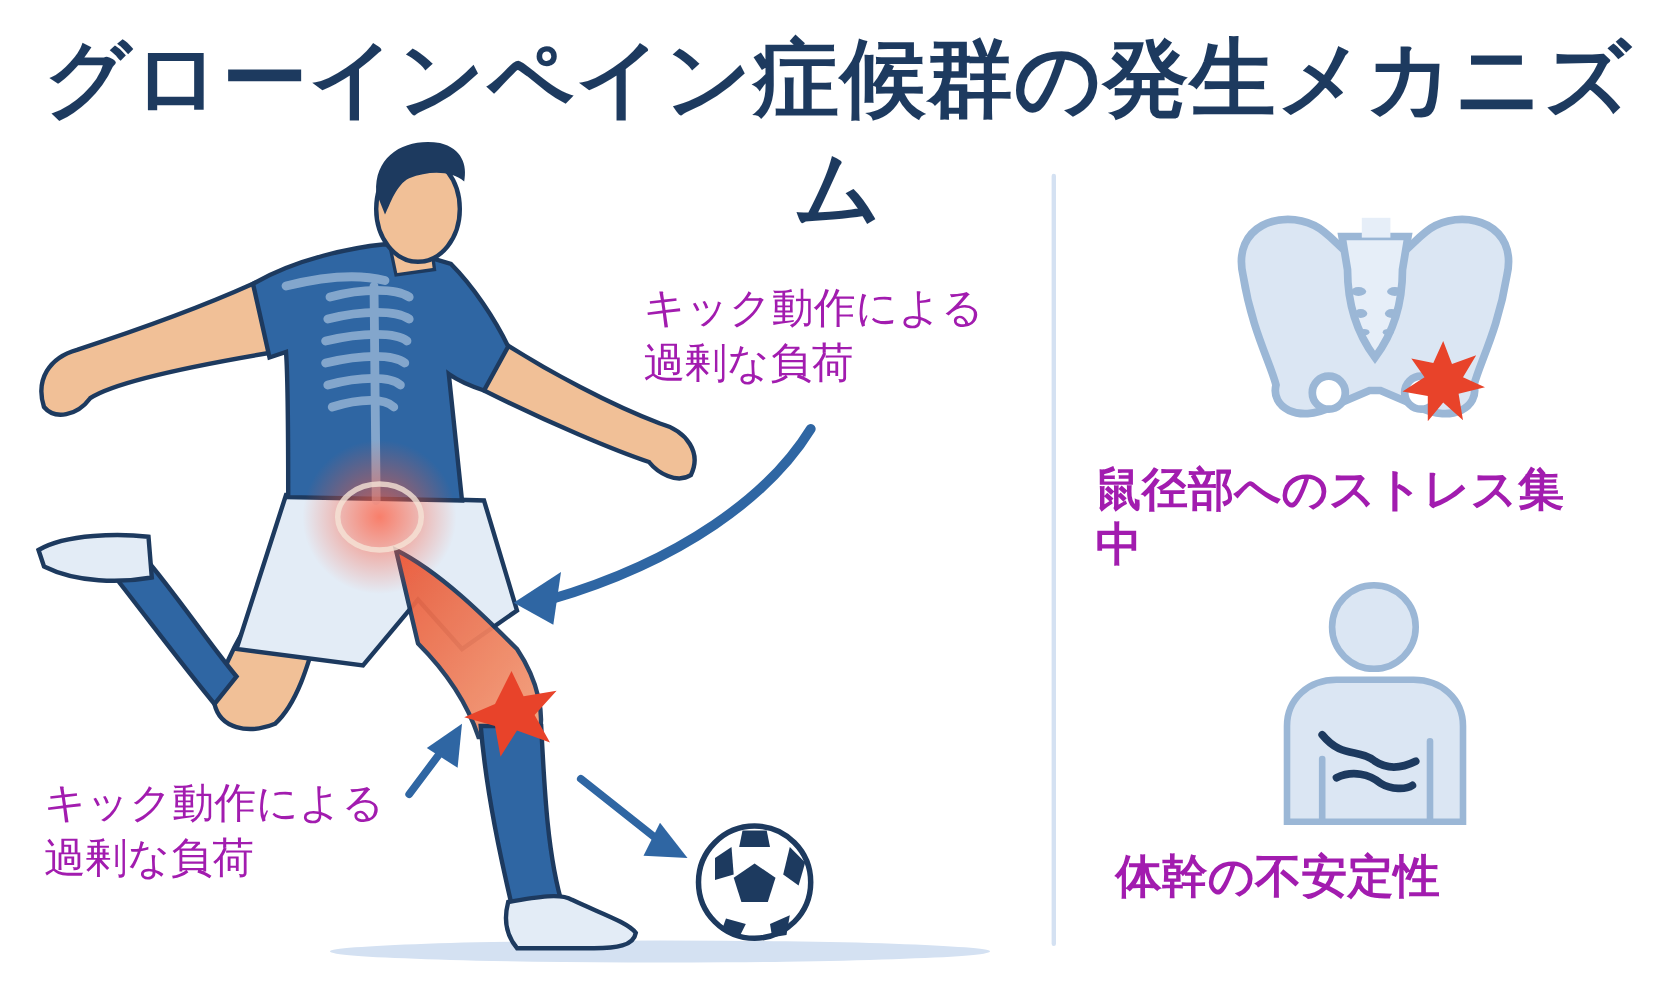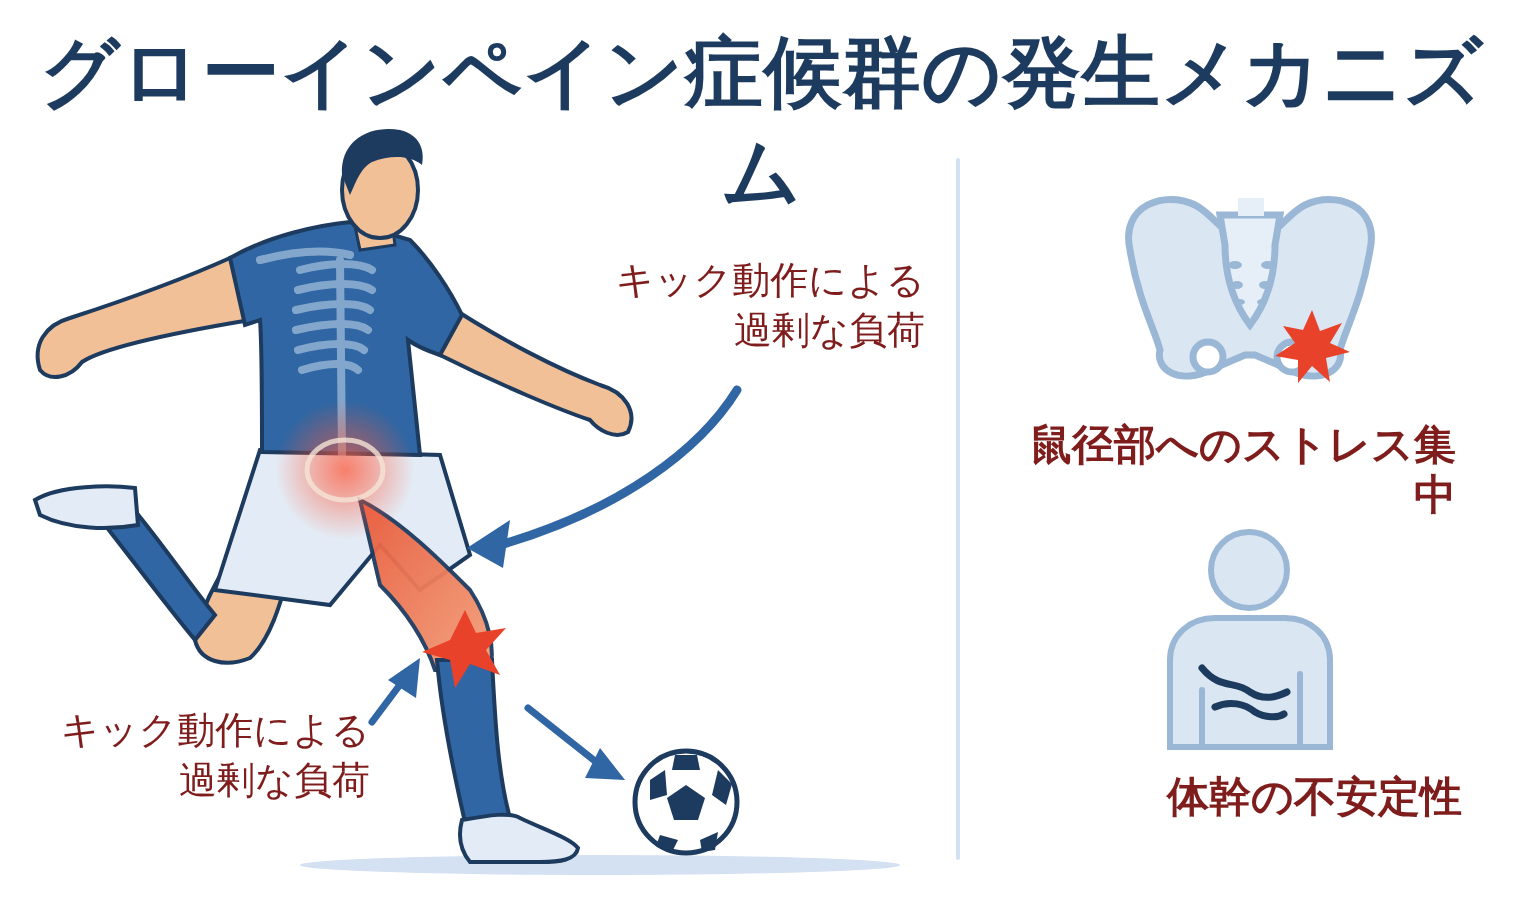--- a/index.html
+++ b/index.html
@@ -1,20 +1,20 @@
 <!DOCTYPE html>
 <html><head>
 <meta charset="utf-8">
 <style>
   html, body { margin:0; padding:0; background:#ffffff; }
   body { width:1522px; height:915px; position:relative; overflow:hidden;
          font-family:"DejaVu Sans","Liberation Sans",sans-serif; color:#1d3a5f; }
   .title { position:absolute; left:0; top:22px; width:1460px; text-align:center;
            font-size:78px; font-weight:bold; color:#1d3a5f; letter-spacing:1px; line-height:100px;margin-left:32px; }
-  .label { position:absolute; font-size:38px; line-height:50px; color:#7f1d1d; text-align:right; }
+  .label { position:absolute; font-size:38px; line-height:50px; color:#a21caf; text-align:left; }
   .label-bold { font-weight:bold; font-size:42px; }
   .divider { position:absolute; left:956px; top:158px; width:4px; height:702px; background:#d4e1f2; border-radius:2px; }
   svg.art { position:absolute; left:0; top:0; }
 </style>
 </head>
 <body>
 
 <div class="title">グローインペイン症候群の発生メカニズム</div>
 
 <svg class="art" width="1522" height="915" viewBox="0 0 1522 915">
@@ -130,13 +130,13 @@
   <div>過剰な負荷</div>
 </div>
 <div class="label" style="left:40px; top:705px; width:330px;">
   <div>キック動作による</div>
   <div>過剰な負荷</div>
 </div>
 
 <div class="divider"></div>
 
 <div class="label label-bold" style="left:996px; top:420px; width:460px;">鼠径部へのストレス集中</div>
-<div class="label label-bold" style="left:1102px; top:772px; width:360px;">体幹の不安定性</div>
+<div class="label label-bold" style="left:1014px; top:772px; width:360px;">体幹の不安定性</div>
 
 </body></html>

